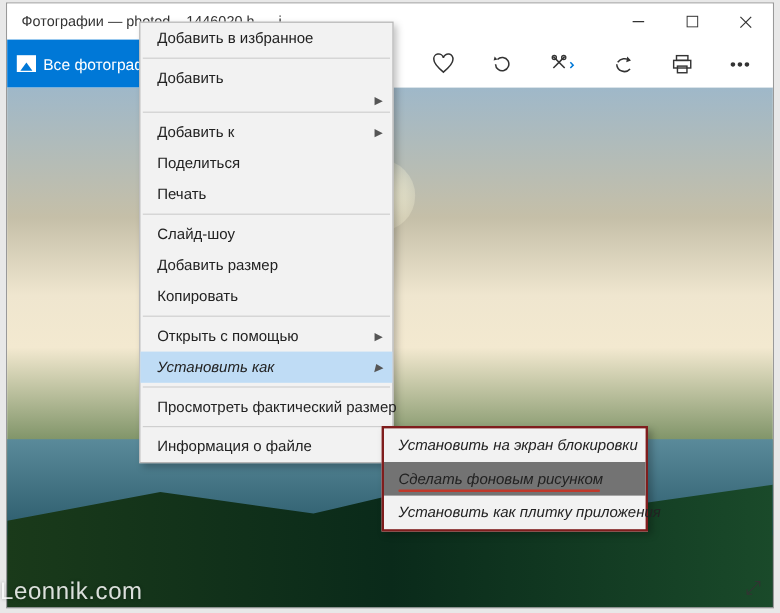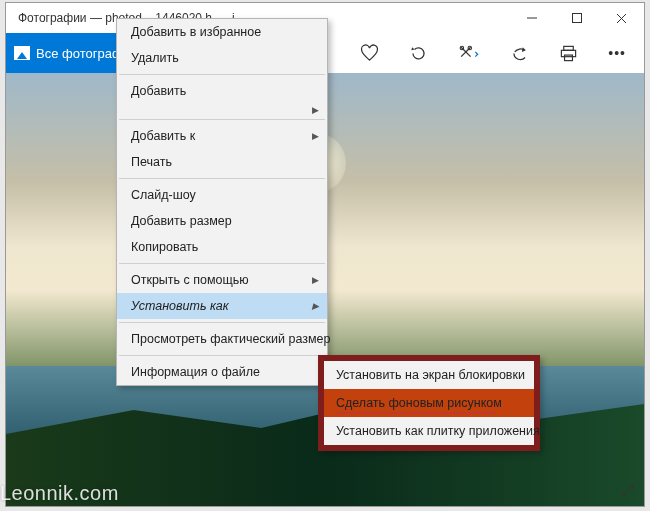--- a/index.html
+++ b/index.html
@@ -21,23 +21,23 @@
   .sun { position: absolute; top: 60px; left: 280px; width: 60px; height: 60px; background: radial-gradient(circle, rgba(255,250,220,0.9), rgba(255,250,220,0)); border-radius: 50%; }
   .resize { position: absolute; bottom: 6px; right: 10px; font-size: 16px; color: #333; }
   .watermark { position: absolute; bottom: 6px; left: 0px; font-size: 20px; color: rgba(255,255,255,0.85); font-weight: 300; letter-spacing: 0.5px; text-shadow: 0 0 3px rgba(0,0,0,0.3); text-align: right; }
 
   .ctxmenu { position: absolute; top: 18px; left: 116px; width: 212px; background: #f2f2f2; border: 1px solid #b5b5b5; box-shadow: 3px 3px 6px rgba(0,0,0,0.25); font-size: 12.5px; color: #222; }
   .mi { padding: 6px 26px 6px 14px; position: relative; white-space: nowrap; }
   .mi.hl { background: #bfdcf5; font-style: italic; }
   .mi .arrow { position: absolute; right: 8px; top: 50%; transform: translateY(-50%); font-size: 9px; color: #555; }
   .sep { height: 1px; background: #cfcfcf; margin: 3px 2px; }
 
-  .submenu { position: absolute; top: 355px; left: 318px; width: 222px; background: #f2f2f2; border: 6px solid #7f1d1d; box-shadow: 3px 3px 6px rgba(0,0,0,0.25); font-size: 12.5px; color: #222; }
+  .submenu { position: absolute; top: 355px; left: 318px; width: 222px; background: #f2f2f2; border: 2px solid #7f1d1d; box-shadow: 3px 3px 6px rgba(0,0,0,0.25); font-size: 12.5px; color: #222; font-style: italic; }
   .smi { padding: 7px 12px; white-space: nowrap; position: relative; }
-  .smi.hl { background: #c2410c; }
+  .smi.hl { background: #737373; }
   .underline { position: absolute; left: 12px; right: 38px; bottom: 3px; height: 2px; background: #c0392b; border-radius: 1px; }
 
   svg { display: block; }
 </style>
 </head>
 <body>
 
 <div class="window">
 
   <div class="titlebar">
@@ -111,26 +111,26 @@
     <div class="sea"></div>
     <div class="land"></div>
     <div class="resize">⤢</div>
   </div>
 </div>
 
 <div class="watermark">Leonnik.com</div>
 
 <div class="ctxmenu">
   <div class="mi"><span>Добавить в избранное</span></div>
-  <div class="mi"><span>Удалить</span></div>
   <div class="sep"></div>
   <div class="mi"><span>Добавить</span></div>
   <div class="mi"><span class="arrow">▶</span></div>
   <div class="sep"></div>
   <div class="mi"><span>Добавить к</span><span class="arrow">▶</span></div>
+  <div class="mi"><span>Поделиться</span></div>
   <div class="mi"><span>Печать</span></div>
   <div class="sep"></div>
   <div class="mi"><span>Слайд-шоу</span></div>
   <div class="mi"><span>Добавить размер</span></div>
   <div class="mi"><span>Копировать</span></div>
   <div class="sep"></div>
   <div class="mi"><span>Открыть с помощью</span><span class="arrow">▶</span></div>
   <div class="mi hl"><span>Установить как</span><span class="arrow">▶</span></div>
   <div class="sep"></div>
   <div class="mi"><span>Просмотреть фактический размер</span></div>

